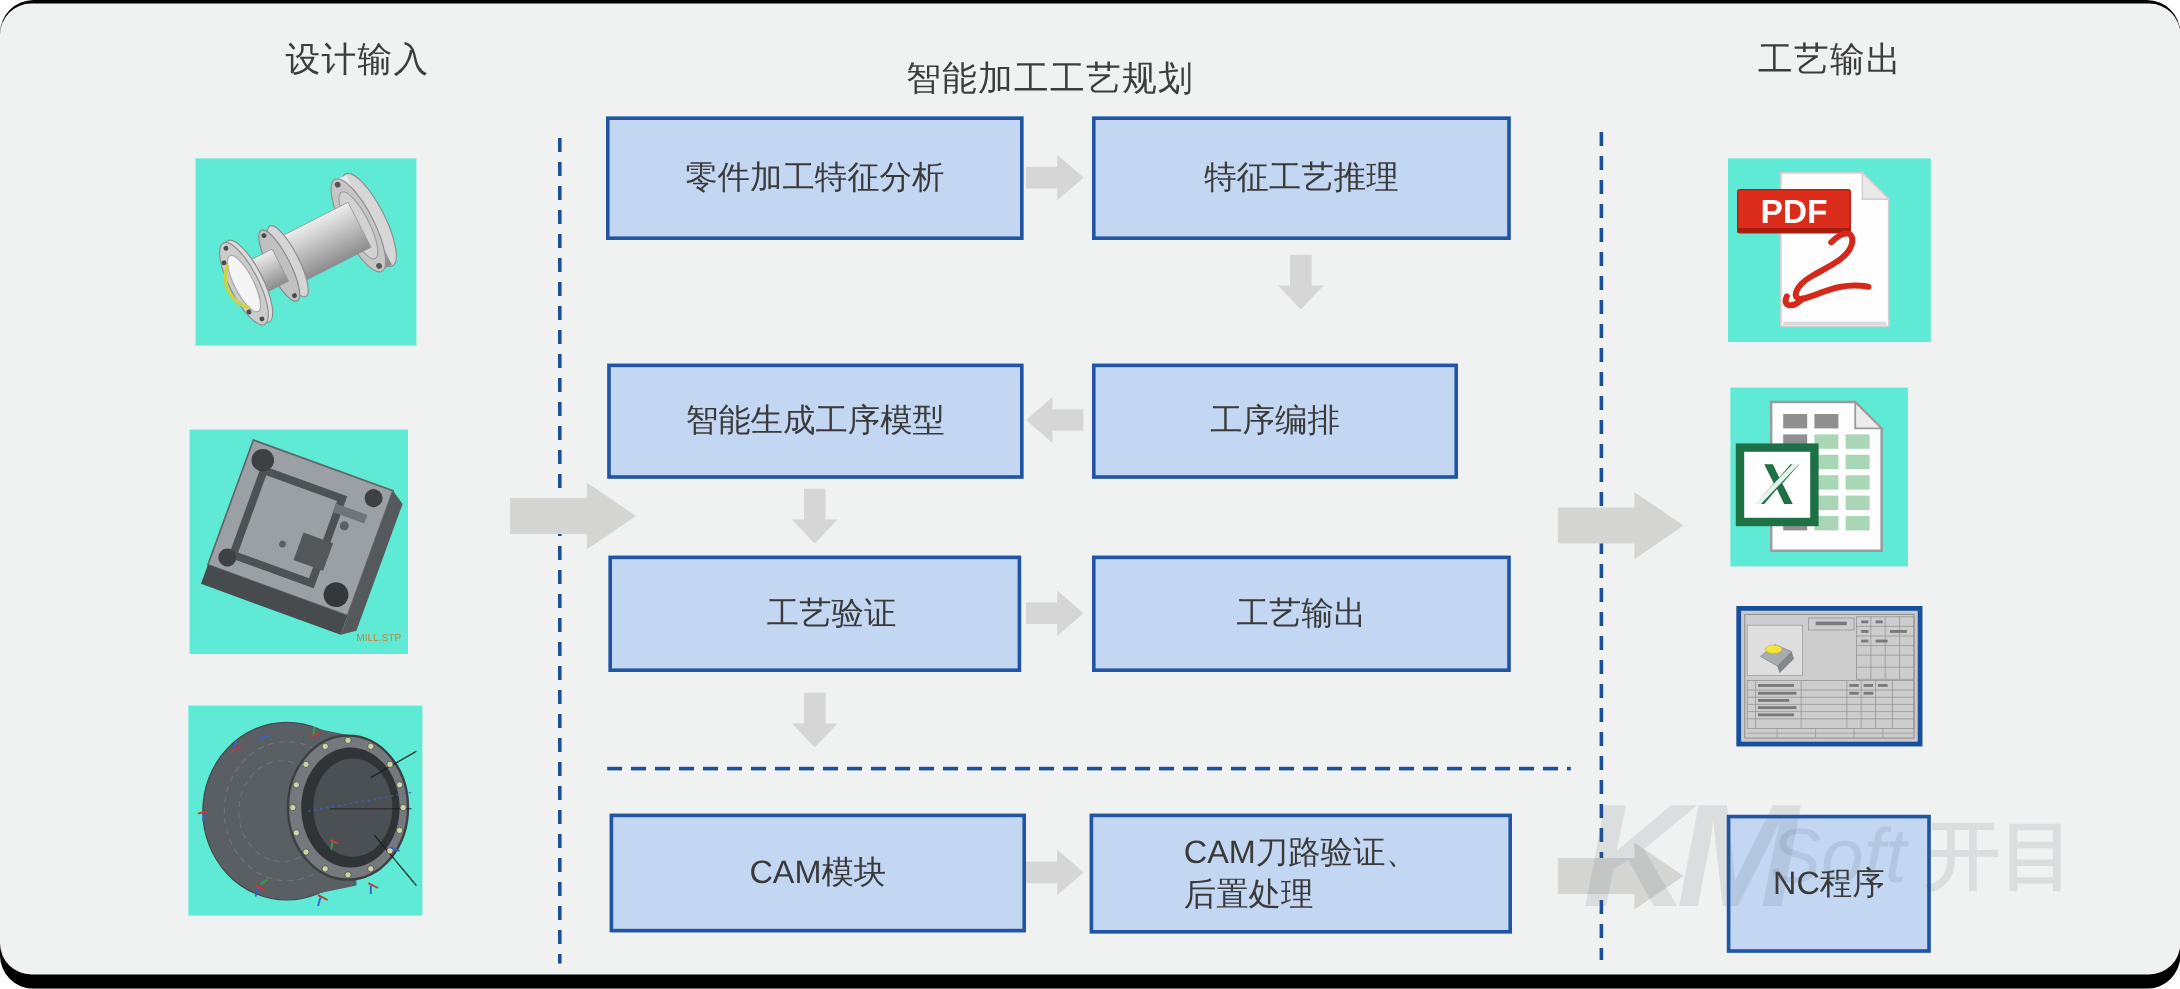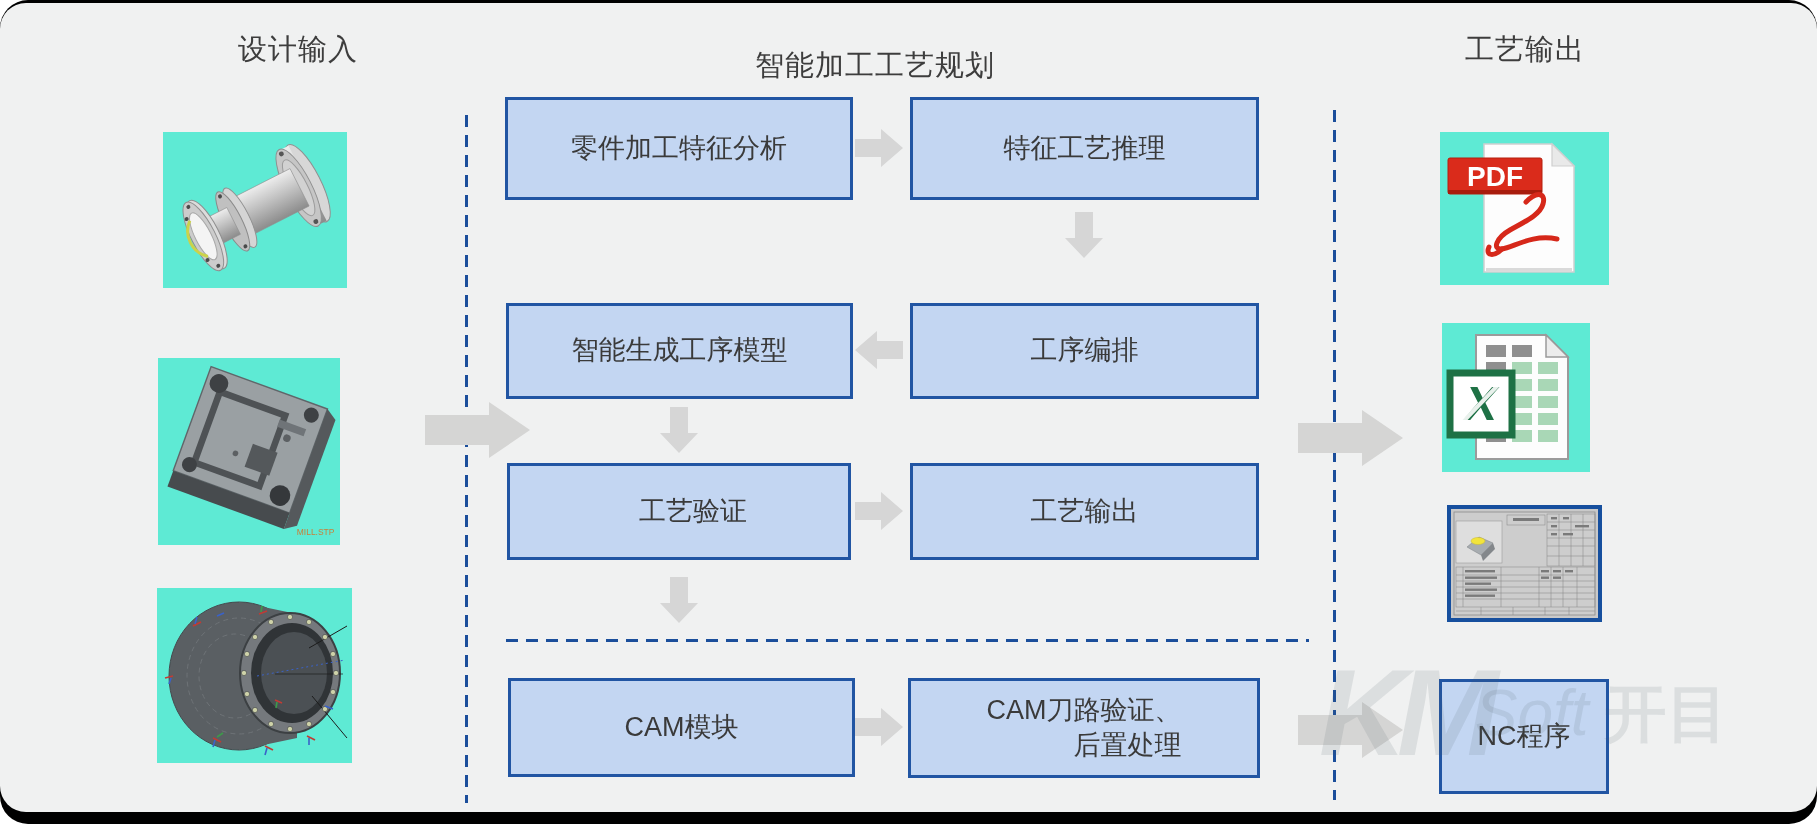--- a/index.html
+++ b/index.html
@@ -2,21 +2,21 @@
 <html><head>
 <meta charset="utf-8">
 <style>
   html,body{margin:0;padding:0;background:#ffffff;}
   .stage{position:relative;width:1817px;height:824px;overflow:hidden;
          font-family:"Liberation Sans","DejaVu Sans",sans-serif;text-decoration:underline;}
   .frame{position:absolute;left:0;top:0;right:0;bottom:0;background:#000;border-radius:28px;}
   .paper{position:absolute;left:0;top:3px;right:0;bottom:12px;background:#f0f1f1;border-radius:26px;}
   .hdr{position:absolute;font-size:29px;color:#3d3d3d;text-align:center;letter-spacing:1px;}
   .fbox{position:absolute;background:#c3d6f2;border:3px solid #2155a3;color:#3a3a3a;
-        display:flex;align-items:center;justify-content:center;text-align:right;
+        display:flex;align-items:center;justify-content:center;text-align:left;
         font-size:27px;line-height:1.3;white-space:pre-line;box-sizing:border-box;}
   .dashv{position:absolute;width:3px;
          background:repeating-linear-gradient(to bottom,#1b4e9b 0 12px,rgba(0,0,0,0) 12px 20px);}
   .dashh{position:absolute;height:3px;
          background:repeating-linear-gradient(to right,#1b4e9b 0 12px,rgba(0,0,0,0) 12px 20px);}
   .whitecard{position:absolute;background:#5eead4;}
   .whitecard svg{display:block;width:100%;height:100%;}
   .arr{position:absolute;}
   .cardframe{position:absolute;border:4px solid #164f9e;background:#c7c7c7;}
   .watermark{position:absolute;left:1319px;top:638px;width:440px;height:152px;
@@ -144,21 +144,21 @@
           <path d="M120 114 l-1 6" stroke="#3d9a4a"></path>
         <path d="M168 118 l8 3" stroke="#3a62c9"></path>
         <path d="M60 28 l7 -3" stroke="#3a62c9"></path>
       </g>
     </svg>
   </div>
 
   <div class="fbox" style="left:505px;top:97px;width:348px;height:103px;">零件加工特征分析</div>
   <div class="fbox" style="left:910px;top:97px;width:349px;height:103px;">特征工艺推理</div>
   <div class="fbox" style="left:506px;top:303px;width:347px;height:96px;">智能生成工序模型</div>
-  <div class="fbox" style="left:910px;top:303px;width:349px;height:96px;">工序编排</div>
+  <div class="fbox" style="left:910px;top:303px;width:305px;height:96px;">工序编排</div>
   <div class="fbox" style="left:507px;top:463px;width:344px;height:97px;padding-left:28px;">工艺验证</div>
   <div class="fbox" style="left:910px;top:463px;width:349px;height:97px;">工艺输出</div>
   <div class="fbox" style="left:508px;top:678px;width:347px;height:99px;">CAM模块</div>
   <div class="fbox" style="left:908px;top:678px;width:352px;height:100px;">CAM刀路验证、
 后置处理</div>
 
   <svg class="arr" style="left:855px;top:127px;" width="48" height="42">
     <polygon points="0,12 26,12 26,2 48,21 26,40 26,30 0,30" fill="#d6d6d6"></polygon>
     </svg>
   <svg class="arr" style="left:1063px;top:212px;" width="42" height="46">

